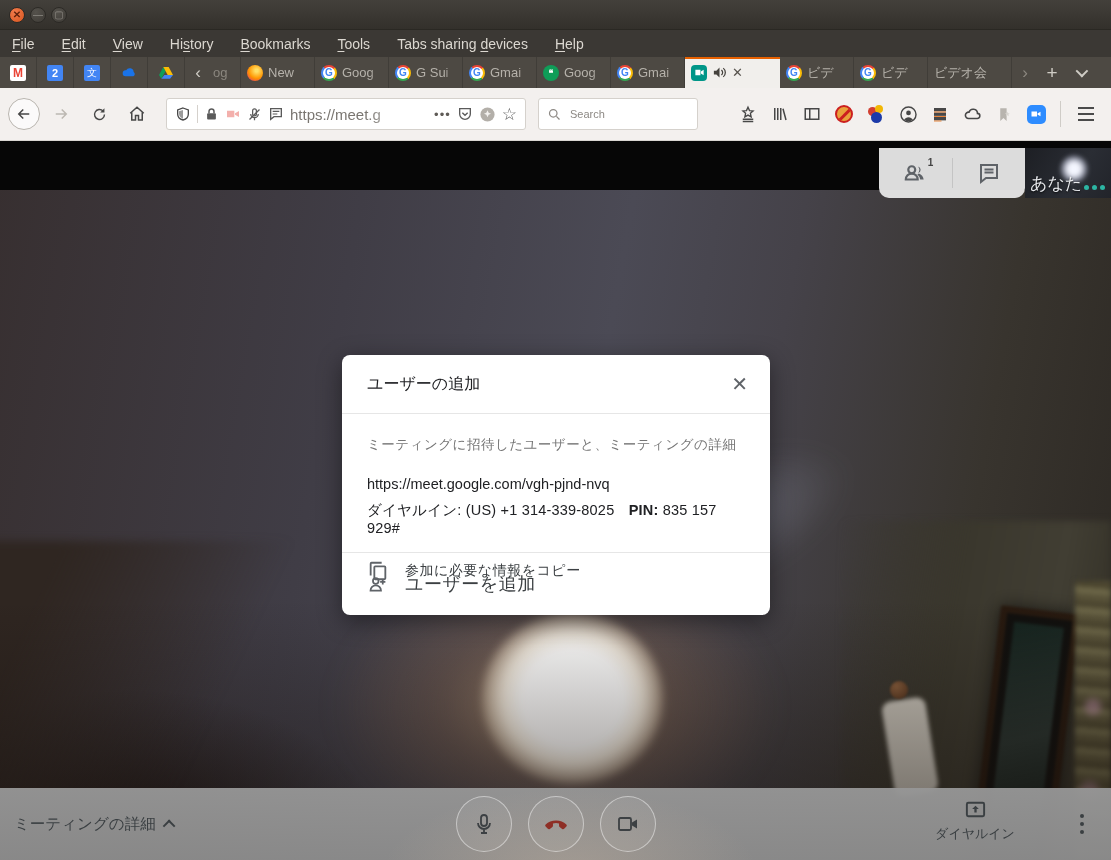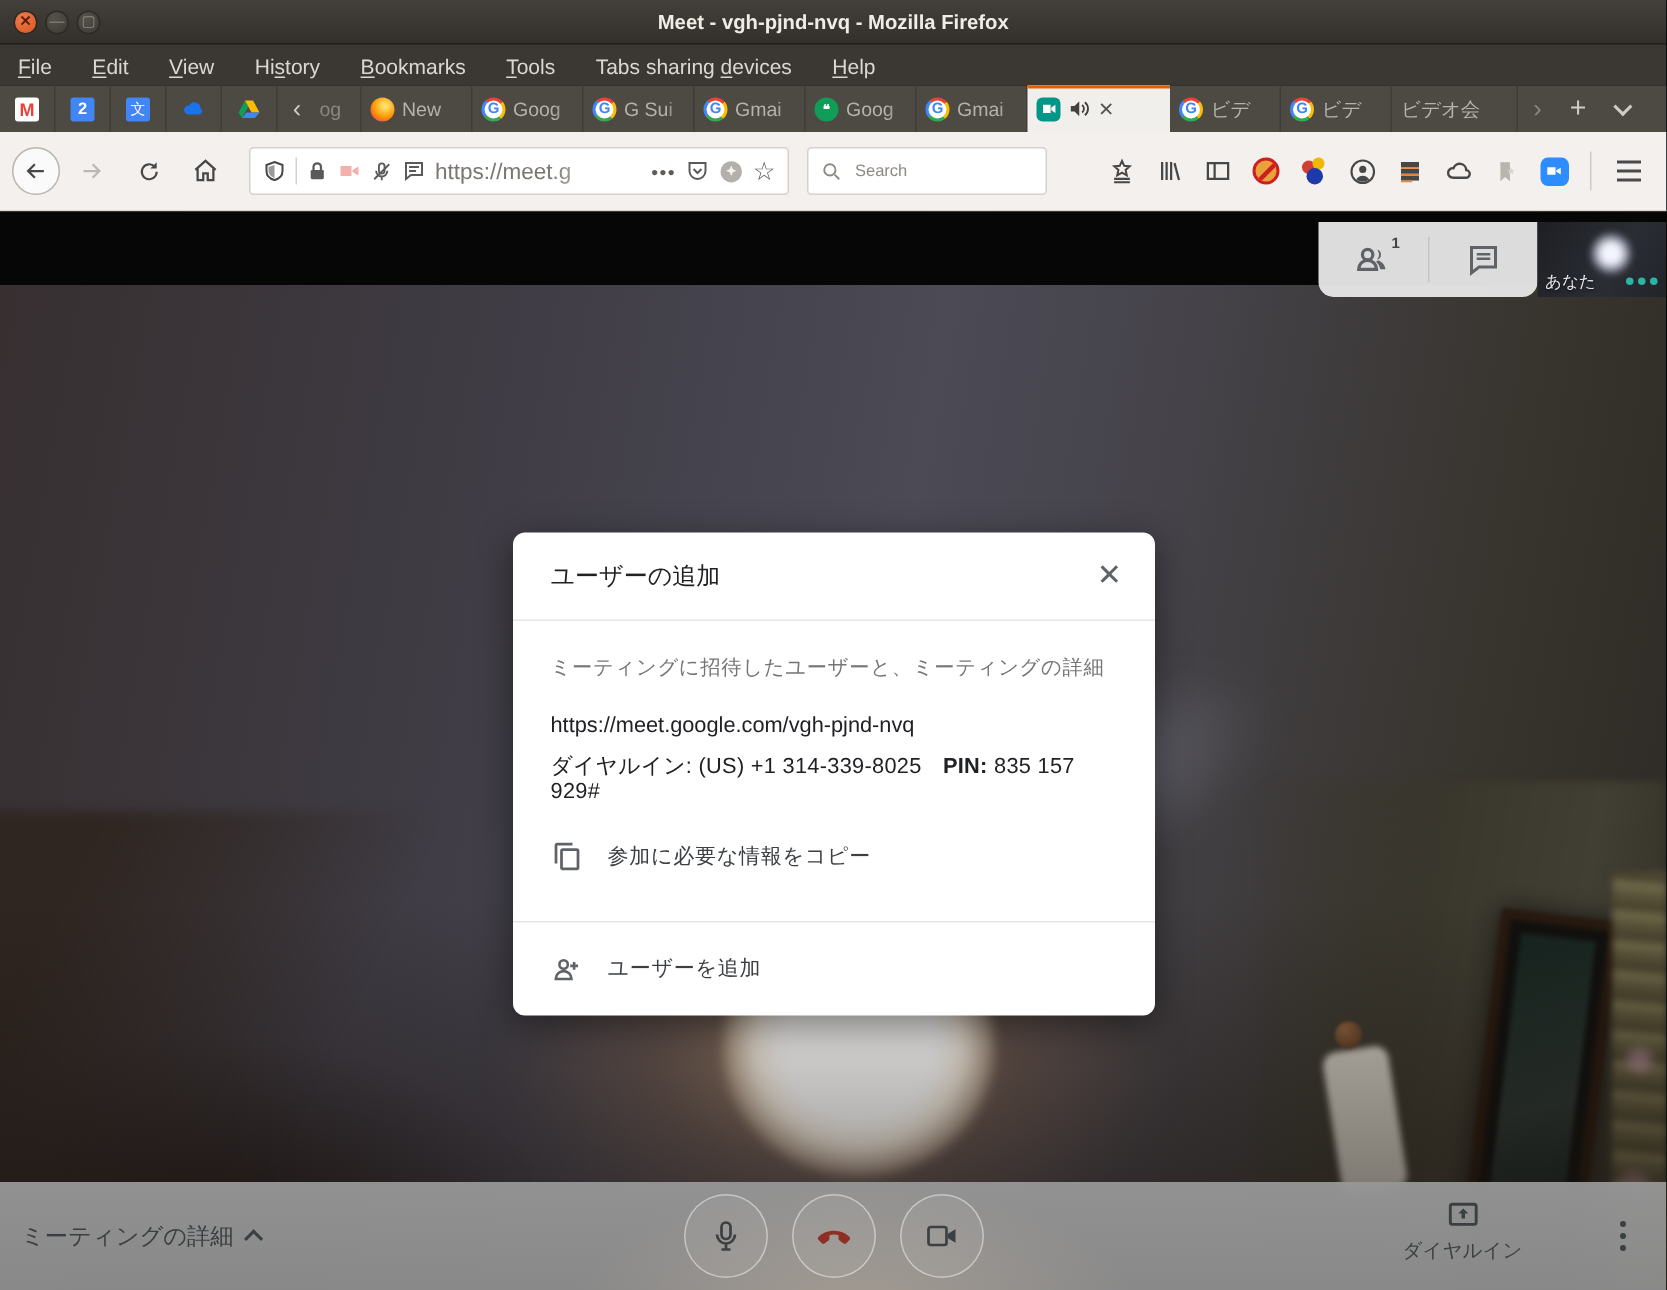--- a/index.html
+++ b/index.html
@@ -161,21 +161,21 @@
     display:flex; align-items:center; justify-content:space-evenly;
   }
   .mt-sep { width:1px; height:30px; background:#c4c4c4; }
   .mt-btn { position:relative; display:flex; align-items:center; justify-content:center; width:40px; height:40px; }
   .mt-badge { position:absolute; top:4px; right:2px; font-size:10px; font-weight:bold; color:#444; }
 
   .self-thumb { position:absolute; left:1025px; top:7px; width:86px; height:50px;
     background:linear-gradient(120deg,#1d1f24, #2a2d34 60%, #22242a); overflow:hidden; }
   .self-moon { position:absolute; left:34px; top:6px; width:30px; height:30px; border-radius:50%;
     background:radial-gradient(closest-side,#f4f6ff 40%, rgba(220,225,250,.5) 75%, transparent); filter:blur(2px); }
-  .self-label { position:absolute; left:5px; bottom:3px; color:#e8eaed; font-size:11px;
+  .self-label { position:absolute; left:5px; bottom:3px; color:#e8eaed; font-size:17px;
     text-shadow:0 1px 2px rgba(0,0,0,.8); }
   .audio-dots { position:absolute; right:6px; bottom:8px; display:flex; gap:3px; }
   .audio-dots i { width:5px; height:5px; border-radius:50%; background:#2cb5a3; }
 
   .bottom-bar {
     position:absolute; left:0; bottom:0; width:1111px; height:72px;
     background:linear-gradient(rgba(150,150,150,.96), rgba(141,141,141,.96));
     margin-top:15px;
   }
   .bottom-bar::before { content:""; position:absolute; left:380px; top:0; width:380px; height:100%;
@@ -189,50 +189,49 @@
     background:rgba(255,255,255,.06); display:flex; align-items:center; justify-content:center; }
   .present { position:absolute; left:930px; top:10px; width:90px; display:flex; flex-direction:column;
     align-items:center; gap:4px; color:#3a3f42; }
   .present-label { font-size:13px; }
   .more-dots { position:absolute; left:1068px; top:0; height:72px; width:28px; display:flex; flex-direction:column;
     align-items:center; justify-content:center; gap:4px; }
   .more-dots i { width:4px; height:4px; border-radius:50%; background:#3a3f42; }
 
   
   .dialog {
-    position:absolute; left:342px; top:214px; width:428px; height:322px;
+    position:absolute; left:342px; top:214px; width:428px; height:260px;
     background:#fff; border-radius:8px; box-shadow:0 6px 24px rgba(0,0,0,.45);
     overflow:hidden;
   }
   .dlg-header { height:59px; display:flex; align-items:center; padding:0 22px 0 25px;
     border-bottom:1px solid #e6e6e6; }
   .dlg-title { font-size:16px; color:#202124; flex:1; }
   .dlg-close { color:#5f6368; font-size:20px; line-height:1; }
   .dlg-body { padding:0 25px; }
   .dlg-msg { margin-top:22px; font-size:13.5px; color:#757575; letter-spacing:.5px; }
   .dlg-link { margin-top:22px; font-size:14.5px; color:#202124; }
   .dlg-dialin { margin-top:9px; font-size:14.5px; color:#202124; letter-spacing:.2px; }
   .dlg-dialin .pin-label { font-weight:bold; margin-left:10px; }
   .copy-row { margin-top:24px; display:flex; align-items:center; gap:16px; color:#3c4043; font-size:14px;
     letter-spacing:.5px; }
   .dlg-footer { position:absolute; left:0; right:0; bottom:0; height:63px; border-top:1px solid #e6e6e6;
-    display:flex; align-items:center; padding:0 25px; gap:17px; color:#3c4043; font-size:14px; letter-spacing:.5px;margin-top:33px; }
+    display:flex; align-items:center; padding:0 25px; gap:17px; color:#3c4043; font-size:18px; letter-spacing:.5px;margin-top:33px; }
 </style>
 </head>
 <body>
 
 <div class="window">
 
   <div class="titlebar">
     <div class="win-controls">
       <span class="wc close">✕</span>
       <span class="wc min">—</span>
       <span class="wc max">▢</span>
     </div>
-    <div class="title">Meet - vgh-pjnd-nvq - Mozilla Firefox</div>
   </div>
 
   <div class="menubar">
     <span class="menu-item"><span></span><u>F</u><span>ile</span></span>
     <span class="menu-item"><span></span><u>E</u><span>dit</span></span>
     <span class="menu-item"><span></span><u>V</u><span>iew</span></span>
     <span class="menu-item"><span>Hi</span><u>s</u><span>tory</span></span>
     <span class="menu-item"><span></span><u>B</u><span>ookmarks</span></span>
     <span class="menu-item"><span></span><u>T</u><span>ools</span></span>
     <span class="menu-item"><span>Tabs sharing </span><u>d</u><span>evices</span></span>

